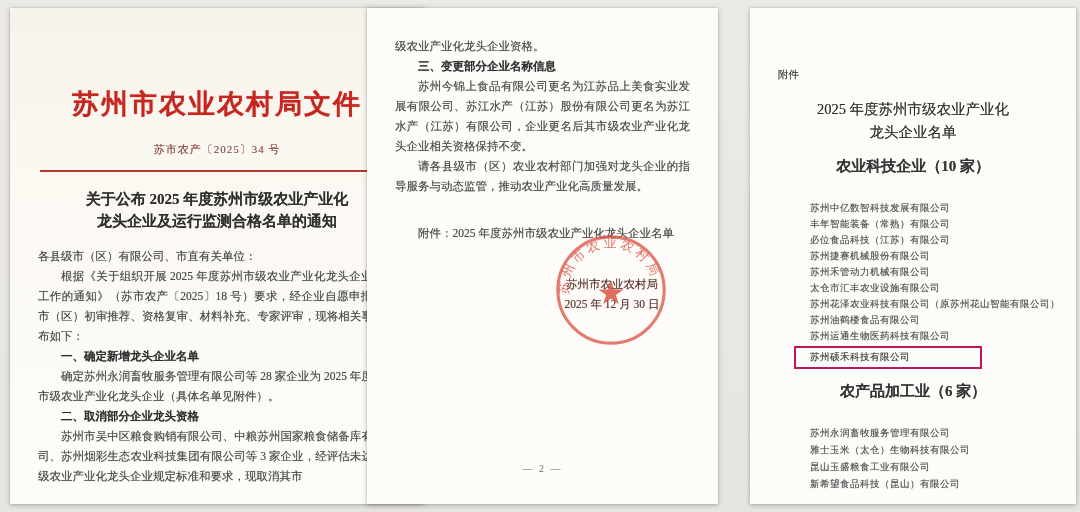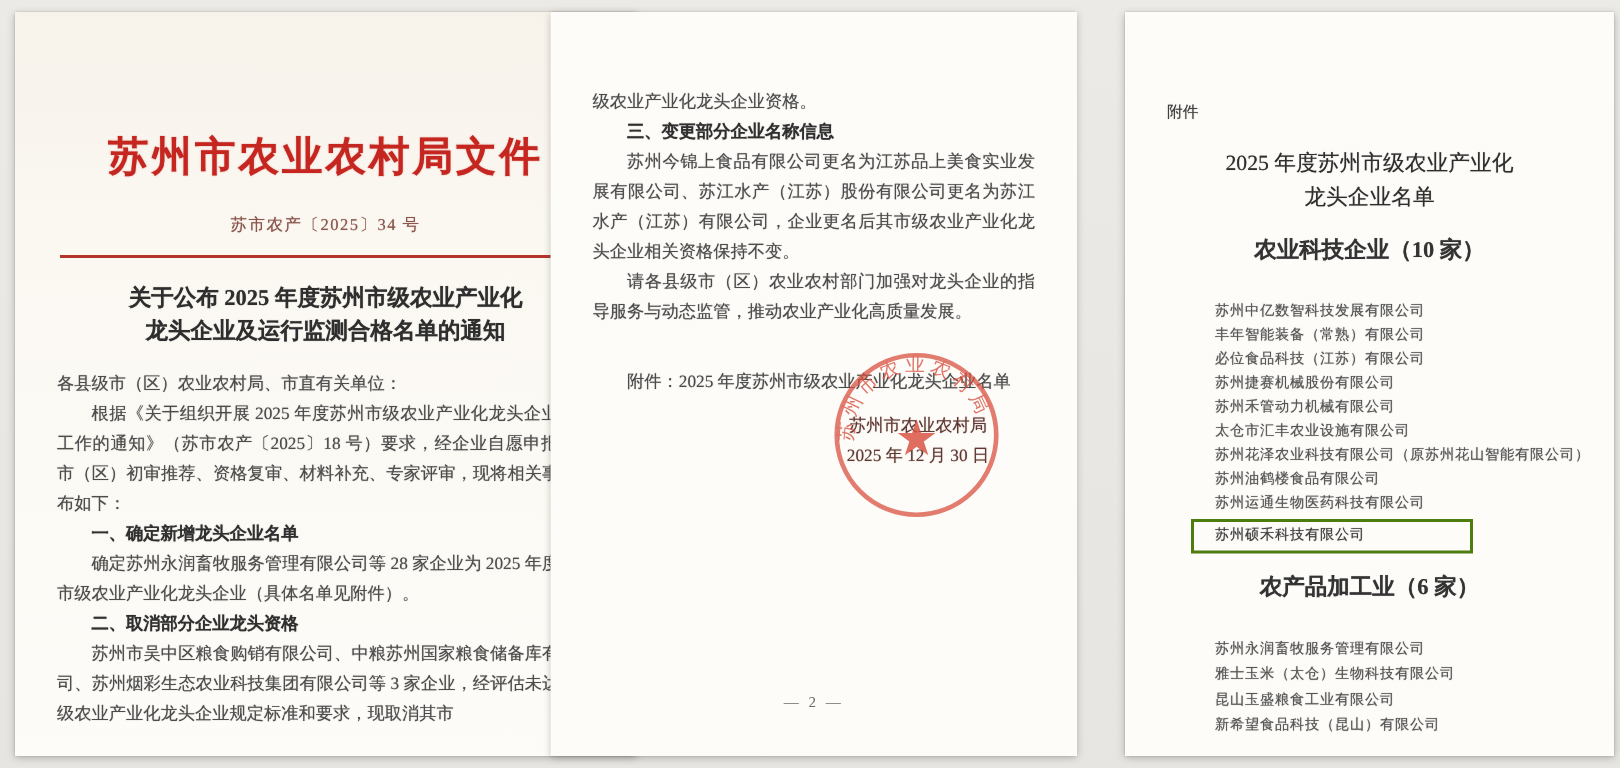--- a/index.html
+++ b/index.html
@@ -35,21 +35,21 @@
   .bodytext { font-size:11.5px; line-height:20px; text-align:justify; text-shadow:0 0 .7px rgba(90,90,90,.65); }
   .salutation { margin-top:14px; }
   .para { text-indent:2em; }
   .subhead { text-indent:2em; font-weight:bold; color:#2f2f2f; }
   .page-footer {
     position:absolute; bottom:30px; left:0; width:100%;
     text-align:center; font-size:10px; color:#6b6b6b; letter-spacing:2px;
   }
 
   
-  .p2-content { padding-top:50px; }
+  .p2-content { padding-top:28px; }
   .attach-line { text-indent:2em; margin-top:27px; }
   .sign-block {
     position:absolute; left:140px; top:266px; width:210px; z-index:2;
     text-align:center; font-size:11.5px; line-height:20px; color:#5d3a34;
     text-shadow:0 0 .7px rgba(120,60,50,.6);
   }
   .seal {
     position:absolute; left:186px; top:224px; width:116px; height:116px;
     z-index:3; opacity:.82; filter:blur(.3px);
   }
@@ -62,39 +62,39 @@
   }
   .p3-cat { margin-top:13px; text-align:center; font-size:15px; font-weight:bold; color:#333; text-shadow:0 0 .5px rgba(60,60,60,.6); }
   .company-list { margin-top:24px; padding-left:32px; list-style:none; }
   .company-list li {
     font-size:9.5px; line-height:16px; color:#565656; white-space:nowrap;
     text-shadow:0 0 .7px rgba(95,95,95,.75); letter-spacing:.5px;
   }
   .company-list.second li { line-height:17px; }
   .boxed-company {
     display:inline-block; margin-left:-16px; margin-top:2px;
-    border:2px solid #4d7c0f; padding:1px 20px 2px 14px; min-width:188px;
+    border:2px solid #be185d; padding:1px 20px 2px 14px; min-width:188px;
     color:#3d3d3d;
   }
 </style>
 </head>
 <body>
 
 <div class="canvas">
 
   <div class="page page1">
     <div class="inner">
       <div class="red-head">苏州市农业农村局文件</div>
       <div class="doc-no">苏市农产〔2025〕34 号</div>
       <div class="red-rule"></div>
       <div class="doc-title">
         <div>关于公布 2025 年度苏州市级农业产业化</div>
         <div>龙头企业及运行监测合格名单的通知</div>
       </div>
-      <div class="bodytext salutation">各县级市（区）农业农村局、市直有关单位：</div>
+      <div class="bodytext salutation">各县级市（区）有限公司、市直有关单位：</div>
       <div class="bodytext para">根据《关于组织开展 2025 年度苏州市级农业产业化龙头企业推荐工作的通知》（苏市农产〔2025〕18 号）要求，经企业自愿申报、县市（区）初审推荐、资格复审、材料补充、专家评审，现将相关事项公布如下：</div>
       <div class="bodytext subhead">一、确定新增龙头企业名单</div>
       <div class="bodytext para">确定苏州永润畜牧服务管理有限公司等 28 家企业为 2025 年度苏州市级农业产业化龙头企业（具体名单见附件）。</div>
       <div class="bodytext subhead">二、取消部分企业龙头资格</div>
       <div class="bodytext para">苏州市吴中区粮食购销有限公司、中粮苏州国家粮食储备库有限公司、苏州烟彩生态农业科技集团有限公司等 3 家企业，经评估未达到市级农业产业化龙头企业规定标准和要求，现取消其市</div>
 
     </div>
   </div>
 
   <div class="page page2">

